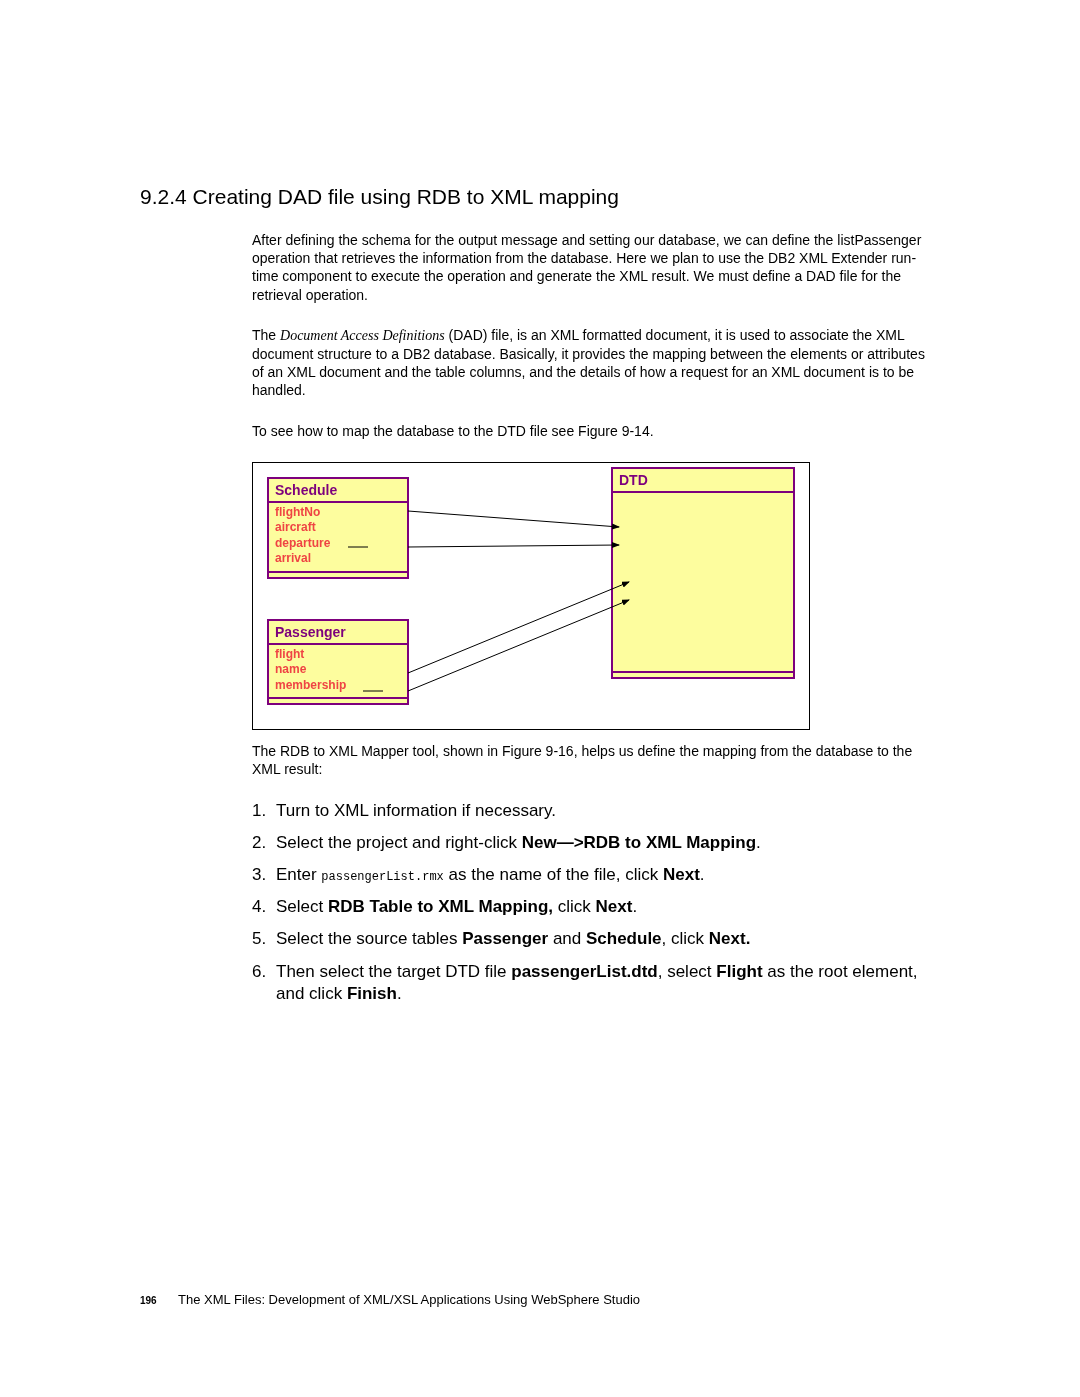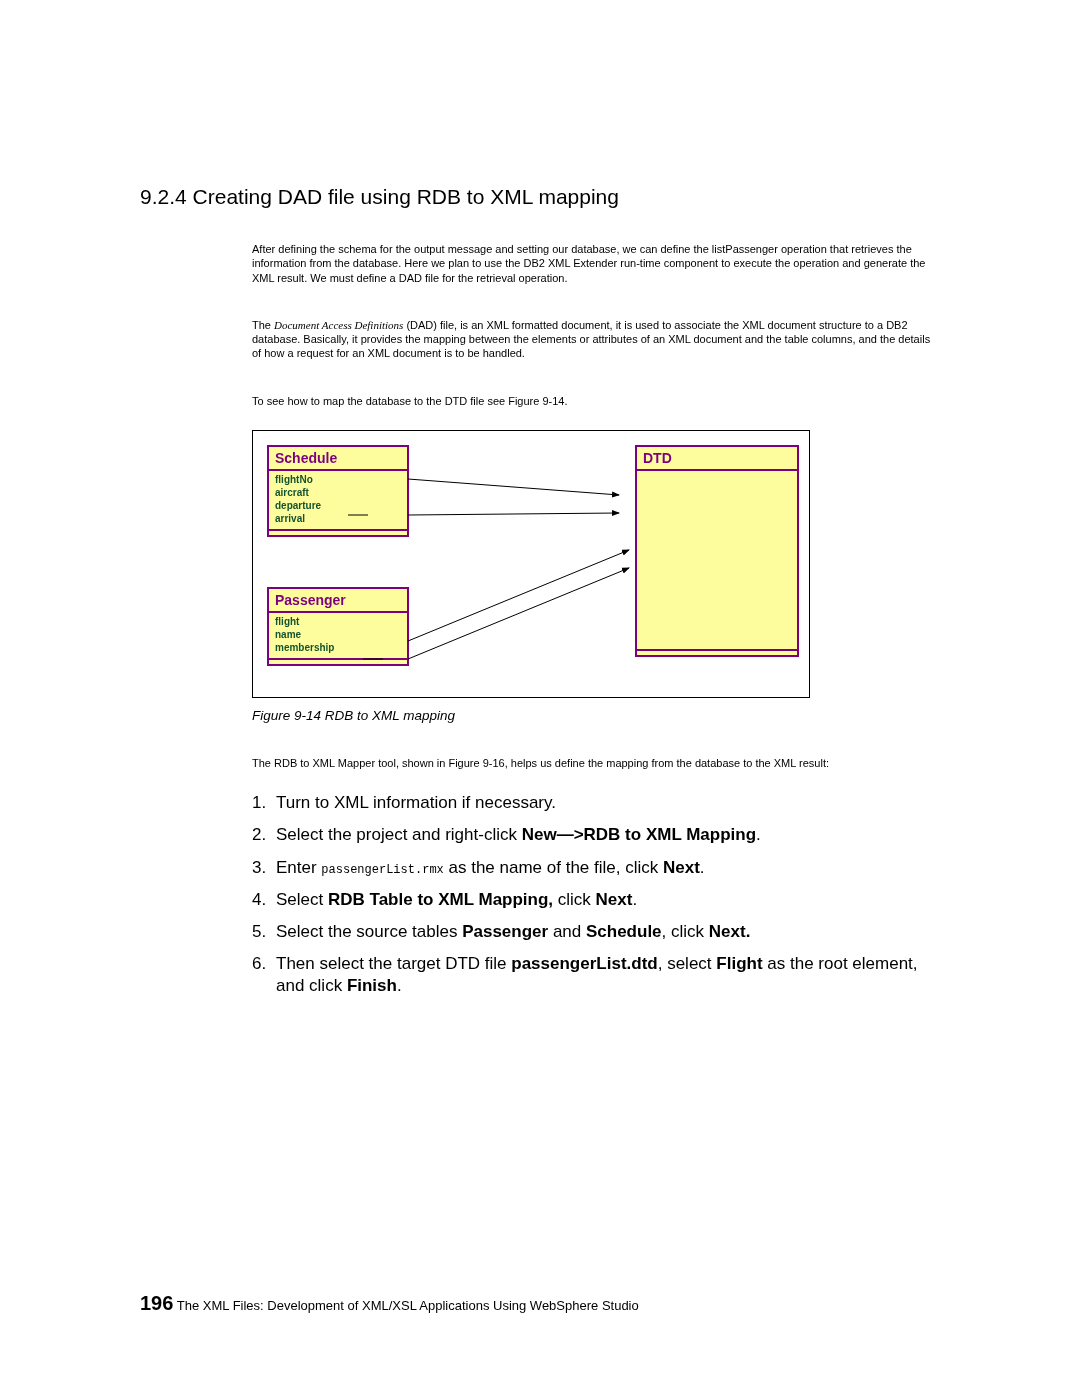--- a/index.html
+++ b/index.html
@@ -16,25 +16,24 @@
     left: 140px;
     top: 185px;
     width: 800px;
   }
   .section-heading {
     font-size: 21px;
     font-weight: normal;
     margin-bottom: 22px;
   }
   .body-text {
-    font-size: 11px;
+    font-size: 14px;
     line-height: 1.3;
     margin-left: 112px;
     margin-bottom: 22px;
-    margin-top: 33px;
   }
   .italic { font-style: italic; font-family: Georgia, serif; }
   .figure-wrap {
     margin-left: 112px;
     margin-bottom: 12px;
   }
   .figure-border {
     border: 1px solid #000;
     width: 558px;
     height: 268px;
@@ -49,22 +48,22 @@
   .box-header {
     border-bottom: 2px solid #7d007d;
     padding: 3px 6px;
     font-weight: bold;
     color: #7d007d;
     font-size: 14px;
   }
   .box-body {
     padding: 2px 6px 4px 6px;
     font-weight: bold;
-    color: #14532d;
-    font-size: 10px;
+    color: #ef4444;
+    font-size: 12px;
     line-height: 1.3;
   }
   .box-footer {
     border-top: 2px solid #7d007d;
     height: 6px;
   }
   .figure-caption {
     font-size: 13.5px;
     font-style: italic;
     margin-top: 10px;
@@ -87,21 +86,21 @@
     position: absolute;
     left: 0;
   }
   .mono { font-family: "Courier New", monospace; font-size: 12px; }
   .footer {
     position: absolute;
     left: 140px;
     top: 1292px;
     font-size: 13px;
   }
-  .footer .pn { font-weight: bold; font-size: 20px; }
+  .footer .pn { font-weight: bold; font-size: 10px; margin-right: 18px; }
   svg.lines { position: absolute; left: 0; top: 0; pointer-events: none; }
   .arrowhead { fill: #000; }
 </style>
 </head>
 <body>
 
 <div class="page">
   <h2 class="section-heading">9.2.4  Creating DAD file using RDB to XML mapping</h2>
 
   <p class="body-text">After defining the schema for the output message and setting our database, we can define the listPassenger operation that retrieves the information from the database. Here we plan to use the DB2 XML Extender run-time component to execute the operation and generate the XML result. We must define a DAD file for the retrieval operation.</p>
@@ -129,21 +128,21 @@
       <div class="box" style="left:14px; top:156px; width:142px;">
         <div class="box-header">Passenger</div>
         <div class="box-body">
           <div>flight</div>
           <div>name</div>
           <div>membership</div>
         </div>
         <div class="box-footer"></div>
       </div>
 
-      <div class="box" style="left:358px; top:14px; width:164px; height:212px;margin-left:24px;">
+      <div class="box" style="left:358px; top:4px; width:184px; height:212px;">
         <div class="box-header">DTD</div>
         <div class="box-footer" style="position:absolute;bottom:0;left:0;right:0;"></div>
       </div>
 
       <svg class="lines" width="558" height="268">
         <defs>
           <marker id="ah" markerWidth="8" markerHeight="8" refX="7" refY="3" orient="auto">
             <path d="M0,0 L8,3 L0,6 Z" class="arrowhead"></path>
           </marker>
         </defs>
@@ -153,21 +152,20 @@
         <line x1="155" y1="84" x2="366" y2="82" stroke="#000" stroke-width="1" marker-end="url(#ah)"></line>
 
         <line x1="155" y1="210" x2="376" y2="119" stroke="#000" stroke-width="1" marker-end="url(#ah)"></line>
 
         <line x1="155" y1="228" x2="376" y2="137" stroke="#000" stroke-width="1" marker-end="url(#ah)"></line>
 
         <line x1="95" y1="84" x2="115" y2="84" stroke="#000" stroke-width="1"></line>
         <line x1="110" y1="228" x2="130" y2="228" stroke="#000" stroke-width="1"></line>
       </svg>
     </div>
-    <div class="figure-caption">Figure 9-14   RDB to XML mapping</div>
   </div>
 
   <p class="body-text">The RDB to XML Mapper tool, shown in Figure 9-16, helps us define the mapping from the database to the XML result:</p>
 
   <ol class="ol">
     <li><span>Turn to XML information if necessary.</span></li>
     <li><span>Select the project and right-click </span><b>New—&gt;RDB to XML Mapping</b><span>.</span></li>
     <li><span>Enter </span><span class="mono">passengerList.rmx</span><span> as the name of the file, click </span><b>Next</b><span>.</span></li>
     <li><span>Select </span><b>RDB Table to XML Mapping, </b><span>click </span><b>Next</b><span>.</span></li>
     <li><span>Select the source tables </span><b>Passenger</b><span> and </span><b>Schedule</b><span>, click </span><b>Next.</b></li>

